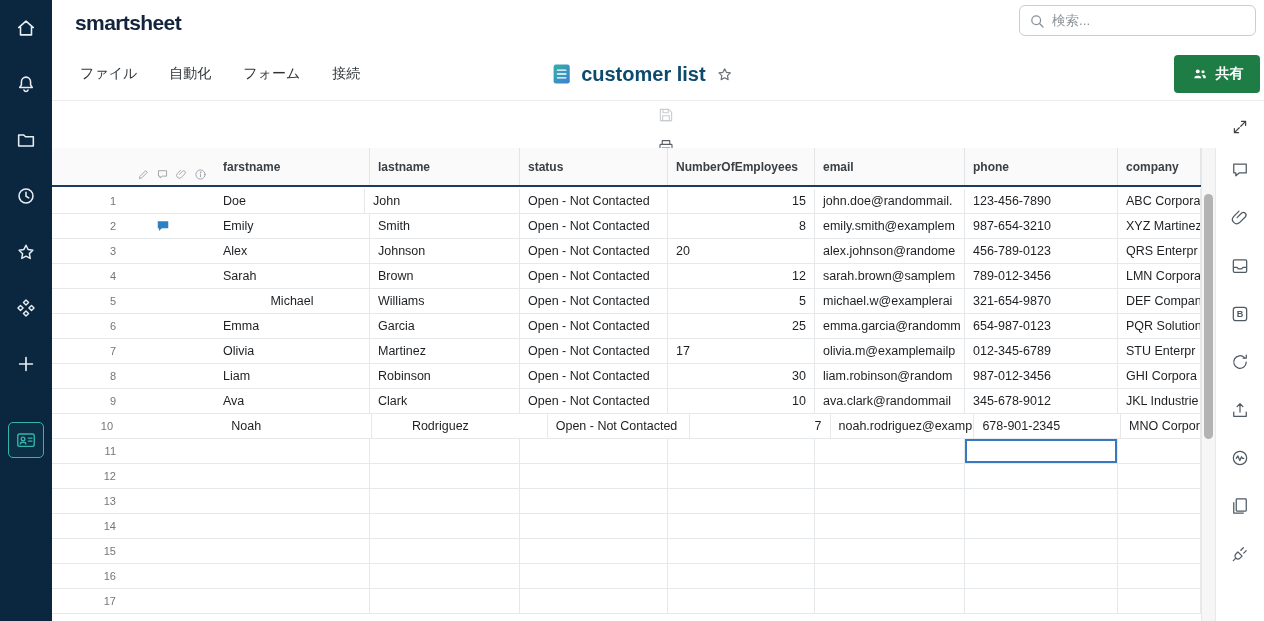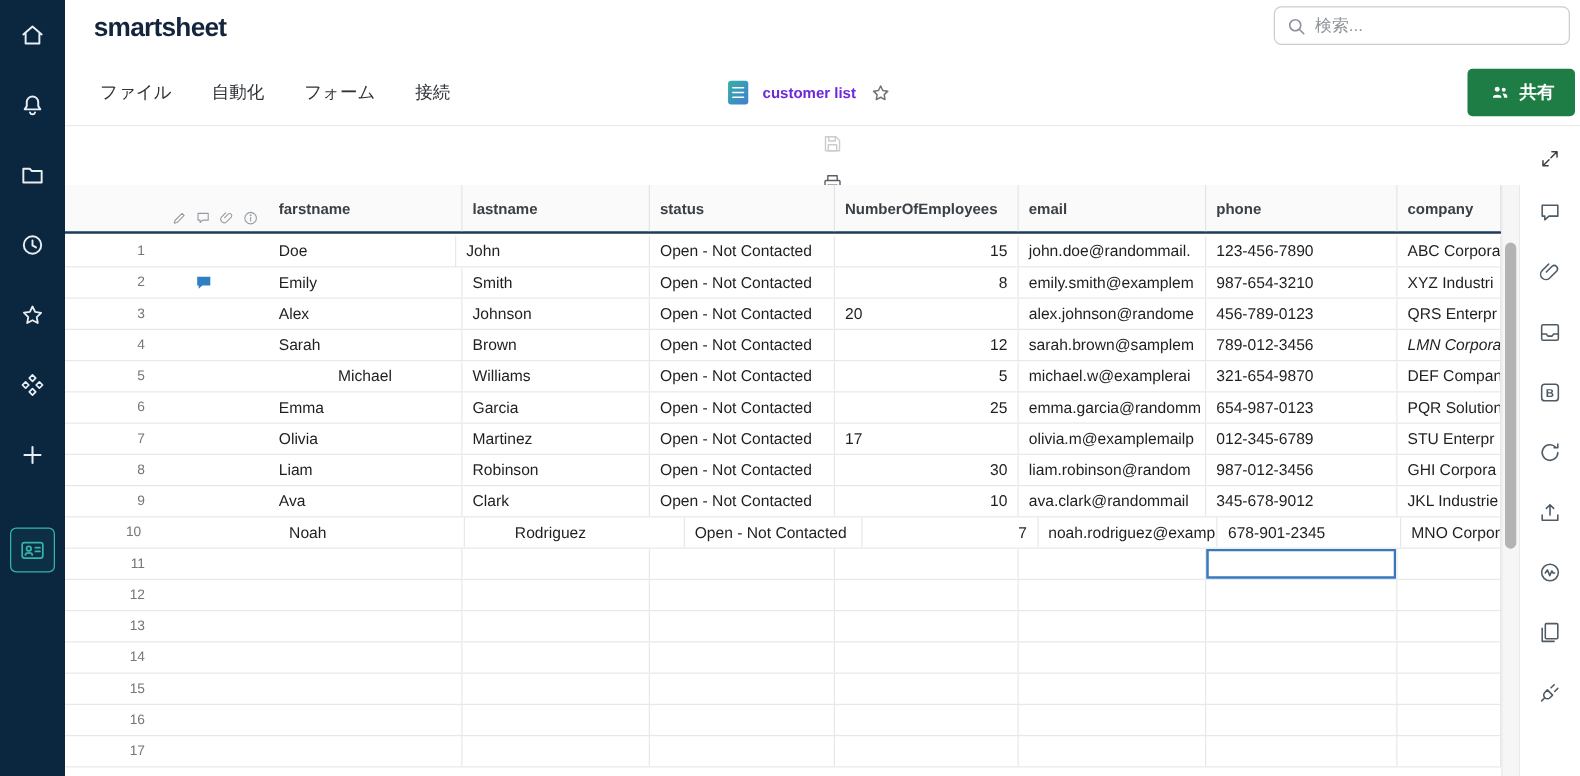--- a/index.html
+++ b/index.html
@@ -18,21 +18,21 @@
   .logo { position:absolute; left:23px; top:11px; font-size:21px; font-weight:700; letter-spacing:-0.6px; color:#14243c; cursor:pointer; }
   .search { position:absolute; right:8px; top:5px; width:237px; height:31px; border:1px solid #c9ced3; border-radius:6px; display:flex; align-items:center; padding:0 9px; gap:7px; background:#fff; }
   .search input { border:none; outline:none; flex:1; font-size:13.5px; font-family:inherit; color:#333; background:transparent; }
   .search input::placeholder { color:#8d9399; }
 
   
   .menubar { position:absolute; left:52px; top:48px; width:1212px; height:52px; background:#fff; }
   .menus { position:absolute; left:28px; top:0; height:52px; display:flex; align-items:center; gap:32px; }
   .menus span { font-size:14px; color:#2e3338; cursor:pointer; }
   .sheet-title-wrap { position:absolute; left:50%; top:0; transform:translateX(-58%); height:52px; display:flex; align-items:center; gap:10px; }
-  .sheet-title { font-size:12px; font-weight:700; color:#6d28d9; }
+  .sheet-title { font-size:20px; font-weight:700; color:#0c4a6e; }
   .fav { display:flex; cursor:pointer; }
   .share { position:absolute; right:4px; top:7px; height:38px; min-width:86px; background:var(--share-green,#1e7d45); color:#fff; border:none; border-radius:4px; font-size:14px; font-weight:700; font-family:inherit; display:flex; align-items:center; justify-content:center; gap:7px; padding:0 14px; cursor:pointer; }
 
   
   .toolbar { position:absolute; left:52px; top:100px; width:1212px; height:47px; border-top:1px solid #ececec; display:flex; align-items:center; padding-left:16px; gap:4px; background:#fff;flex-direction:column; }
   .tbtn { background:transparent; border:none; font-family:inherit; display:flex; align-items:center; gap:6px; padding:5px 7px; border-radius:3px; color:#5a5f66; font-size:13px; cursor:pointer; }
   .tbtn span.lbl { color:#3c4043; }
   .tbtn.disabled { color:#c9ccd1; cursor:default; }
   .tb-div { width:1px; height:22px; background:#dcdfe2; margin:0 7px; }
   .caret { width:0; height:0; border-left:4px solid transparent; border-right:4px solid transparent; border-top:5px solid #5f6368; margin-left:2px; }
@@ -307,21 +307,21 @@
   <svg class="row-comment" viewBox="0 0 24 24" width="14" height="14">
             <path d="M3 4h18v12H10l-5 4.5V16H3z" fill="var(--comment-blue,#2f80c3)"></path>
           </svg>
 </div>
         <div class="cell" style="width: 155px; text-align: left;">Emily</div>
         <div class="cell" style="width: 150px; text-align: left;">Smith</div>
         <div class="cell" style="width: 148px; text-align: left;">Open - Not Contacted</div>
         <div class="cell" style="width: 147px; text-align: right;">8</div>
         <div class="cell" style="width: 150px; text-align: left;">emily.smith@examplem</div>
         <div class="cell" style="width: 153px; text-align: left;">987-654-3210</div>
-        <div class="cell" style="width: 83px; text-align: left;">XYZ Industri</div>
+        <div class="cell" style="width: 83px; text-align: left;">XYZ Martinez</div>
       </div>
       <div class="grid-row">
         <div class="num-cell">3</div>
         <div class="icon-strip"></div>
         <div class="cell" style="width: 155px; text-align: left;">Alex</div>
         <div class="cell" style="width: 150px; text-align: left;">Johnson</div>
         <div class="cell" style="width: 148px; text-align: left;">Open - Not Contacted</div>
         <div class="cell" style="width: 147px; text-align: left;">20</div>
         <div class="cell" style="width: 150px; text-align: left;">alex.johnson@randome</div>
         <div class="cell" style="width: 153px; text-align: left;">456-789-0123</div>
@@ -329,21 +329,21 @@
       </div>
       <div class="grid-row">
         <div class="num-cell">4</div>
         <div class="icon-strip"></div>
         <div class="cell" style="width: 155px; text-align: left;">Sarah</div>
         <div class="cell" style="width: 150px; text-align: left;">Brown</div>
         <div class="cell" style="width: 148px; text-align: left;">Open - Not Contacted</div>
         <div class="cell" style="width: 147px; text-align: right;">12</div>
         <div class="cell" style="width: 150px; text-align: left;">sarah.brown@samplem</div>
         <div class="cell" style="width: 153px; text-align: left;">789-012-3456</div>
-        <div class="cell" style="width: 83px; text-align: center; font-style: italic;">LMN Corpora</div>
+        <div class="cell" style="width: 83px; text-align: center;">LMN Corpora</div>
       </div>
       <div class="grid-row">
         <div class="num-cell">5</div>
         <div class="icon-strip"></div>
         <div class="cell" style="width: 155px; text-align: center;">Michael</div>
         <div class="cell" style="width: 150px; text-align: left;">Williams</div>
         <div class="cell" style="width: 148px; text-align: left;">Open - Not Contacted</div>
         <div class="cell" style="width: 147px; text-align: right;">5</div>
         <div class="cell" style="width: 150px; text-align: left;">michael.w@examplerai</div>
         <div class="cell" style="width: 153px; text-align: left;">321-654-9870</div>

